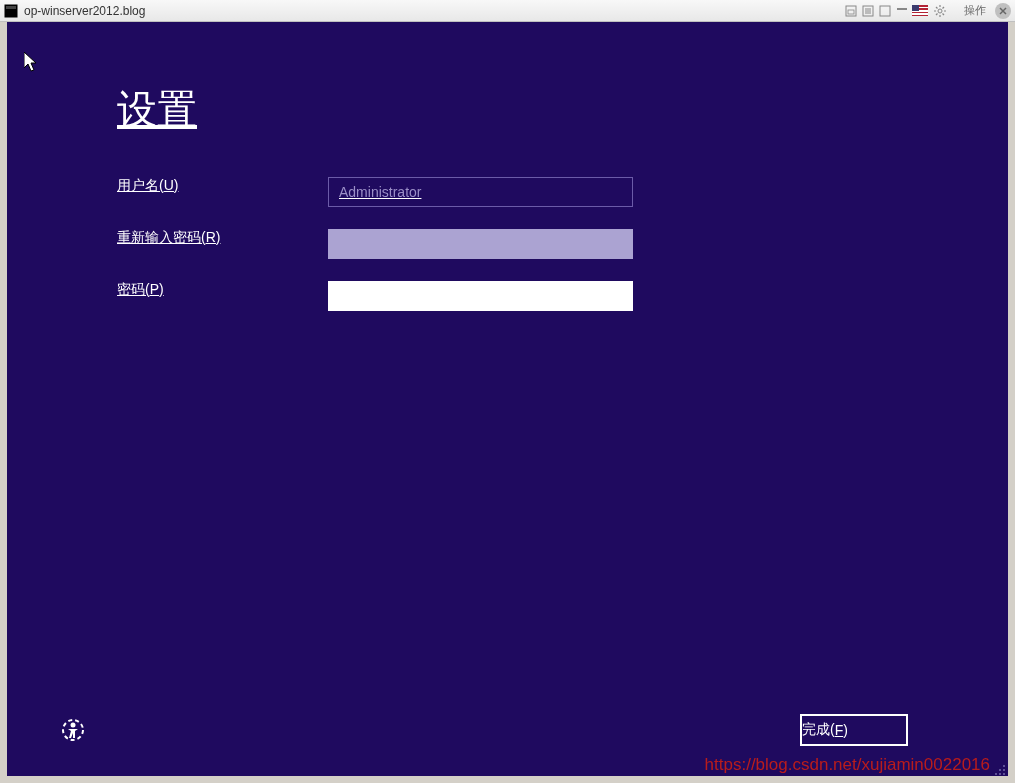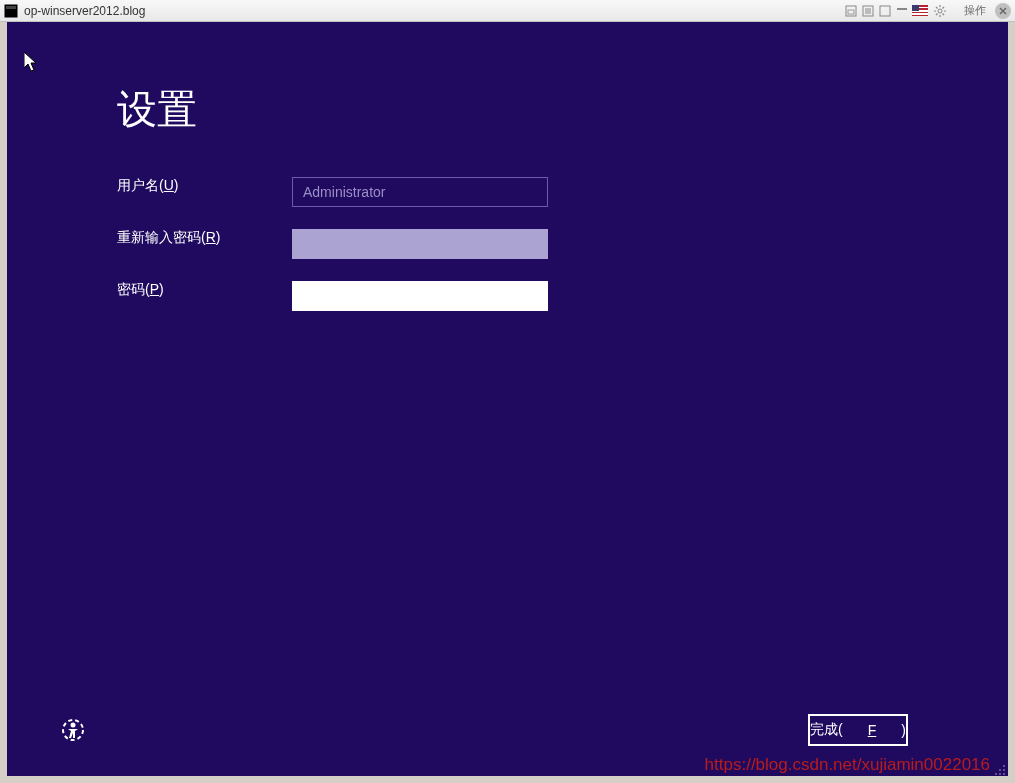--- a/index.html
+++ b/index.html
@@ -92,20 +92,21 @@
       margin-left: 3px;
     }
     .content-area {
       position: absolute;
       top: 22px;
       left: 7px;
       right: 7px;
       bottom: 7px;
       background: #1f0a5f;
       color: #fff;
+      text-decoration: underline;
     }
     .cursor {
       position: absolute;
       top: 30px;
       left: 17px;
       z-index: 100;
       pointer-events: none;
     }
     .setup-container {
       padding: 60px 0 0 110px;
@@ -128,29 +129,30 @@
     }
     .form-label {
       width: 175px;
       font-size: 14px;
       color: #fff;
     }
     .form-label .underline {
       text-decoration: underline;
     }
     .form-input {
-      width: 256px;
+      width: 305px;
       height: 30px;
       border: 1px solid #6b5ba8;
       background: transparent;
       padding: 0 10px;
       font-size: 14px;
       color: #9b8fc7;
       outline: none;
       font-family: inherit;
+      margin-left: 36px;
     }
     .form-input.password-active {
       background: #fff;
       border: 1px solid #fff;
       color: #000;
     }
     .form-input.password-inactive {
       background: #aba3d2;
       border: 1px solid #aba3d2;
     }
@@ -173,31 +175,31 @@
       display: flex;
       align-items: center;
       justify-content: center;
       cursor: pointer;
     }
     .accessibility-icon svg {
       width: 28px;
       height: 28px;
     }
     .finish-button {
-      width: 100px;
+      width: 108px;
       height: 32px;
       border: 2px solid #fff;
       background: transparent;
       color: #fff;
       font-size: 14px;
       font-family: inherit;
       cursor: pointer;
       display: flex;
       align-items: center;
-      justify-content: space-between;
+      justify-content: flex-start;
       margin-right: 50px;
     }
     .finish-button .underline {
       text-decoration: underline;
     }
     .watermark {
       position: absolute;
       bottom: 8px;
       right: 25px;
       font-size: 17px;

